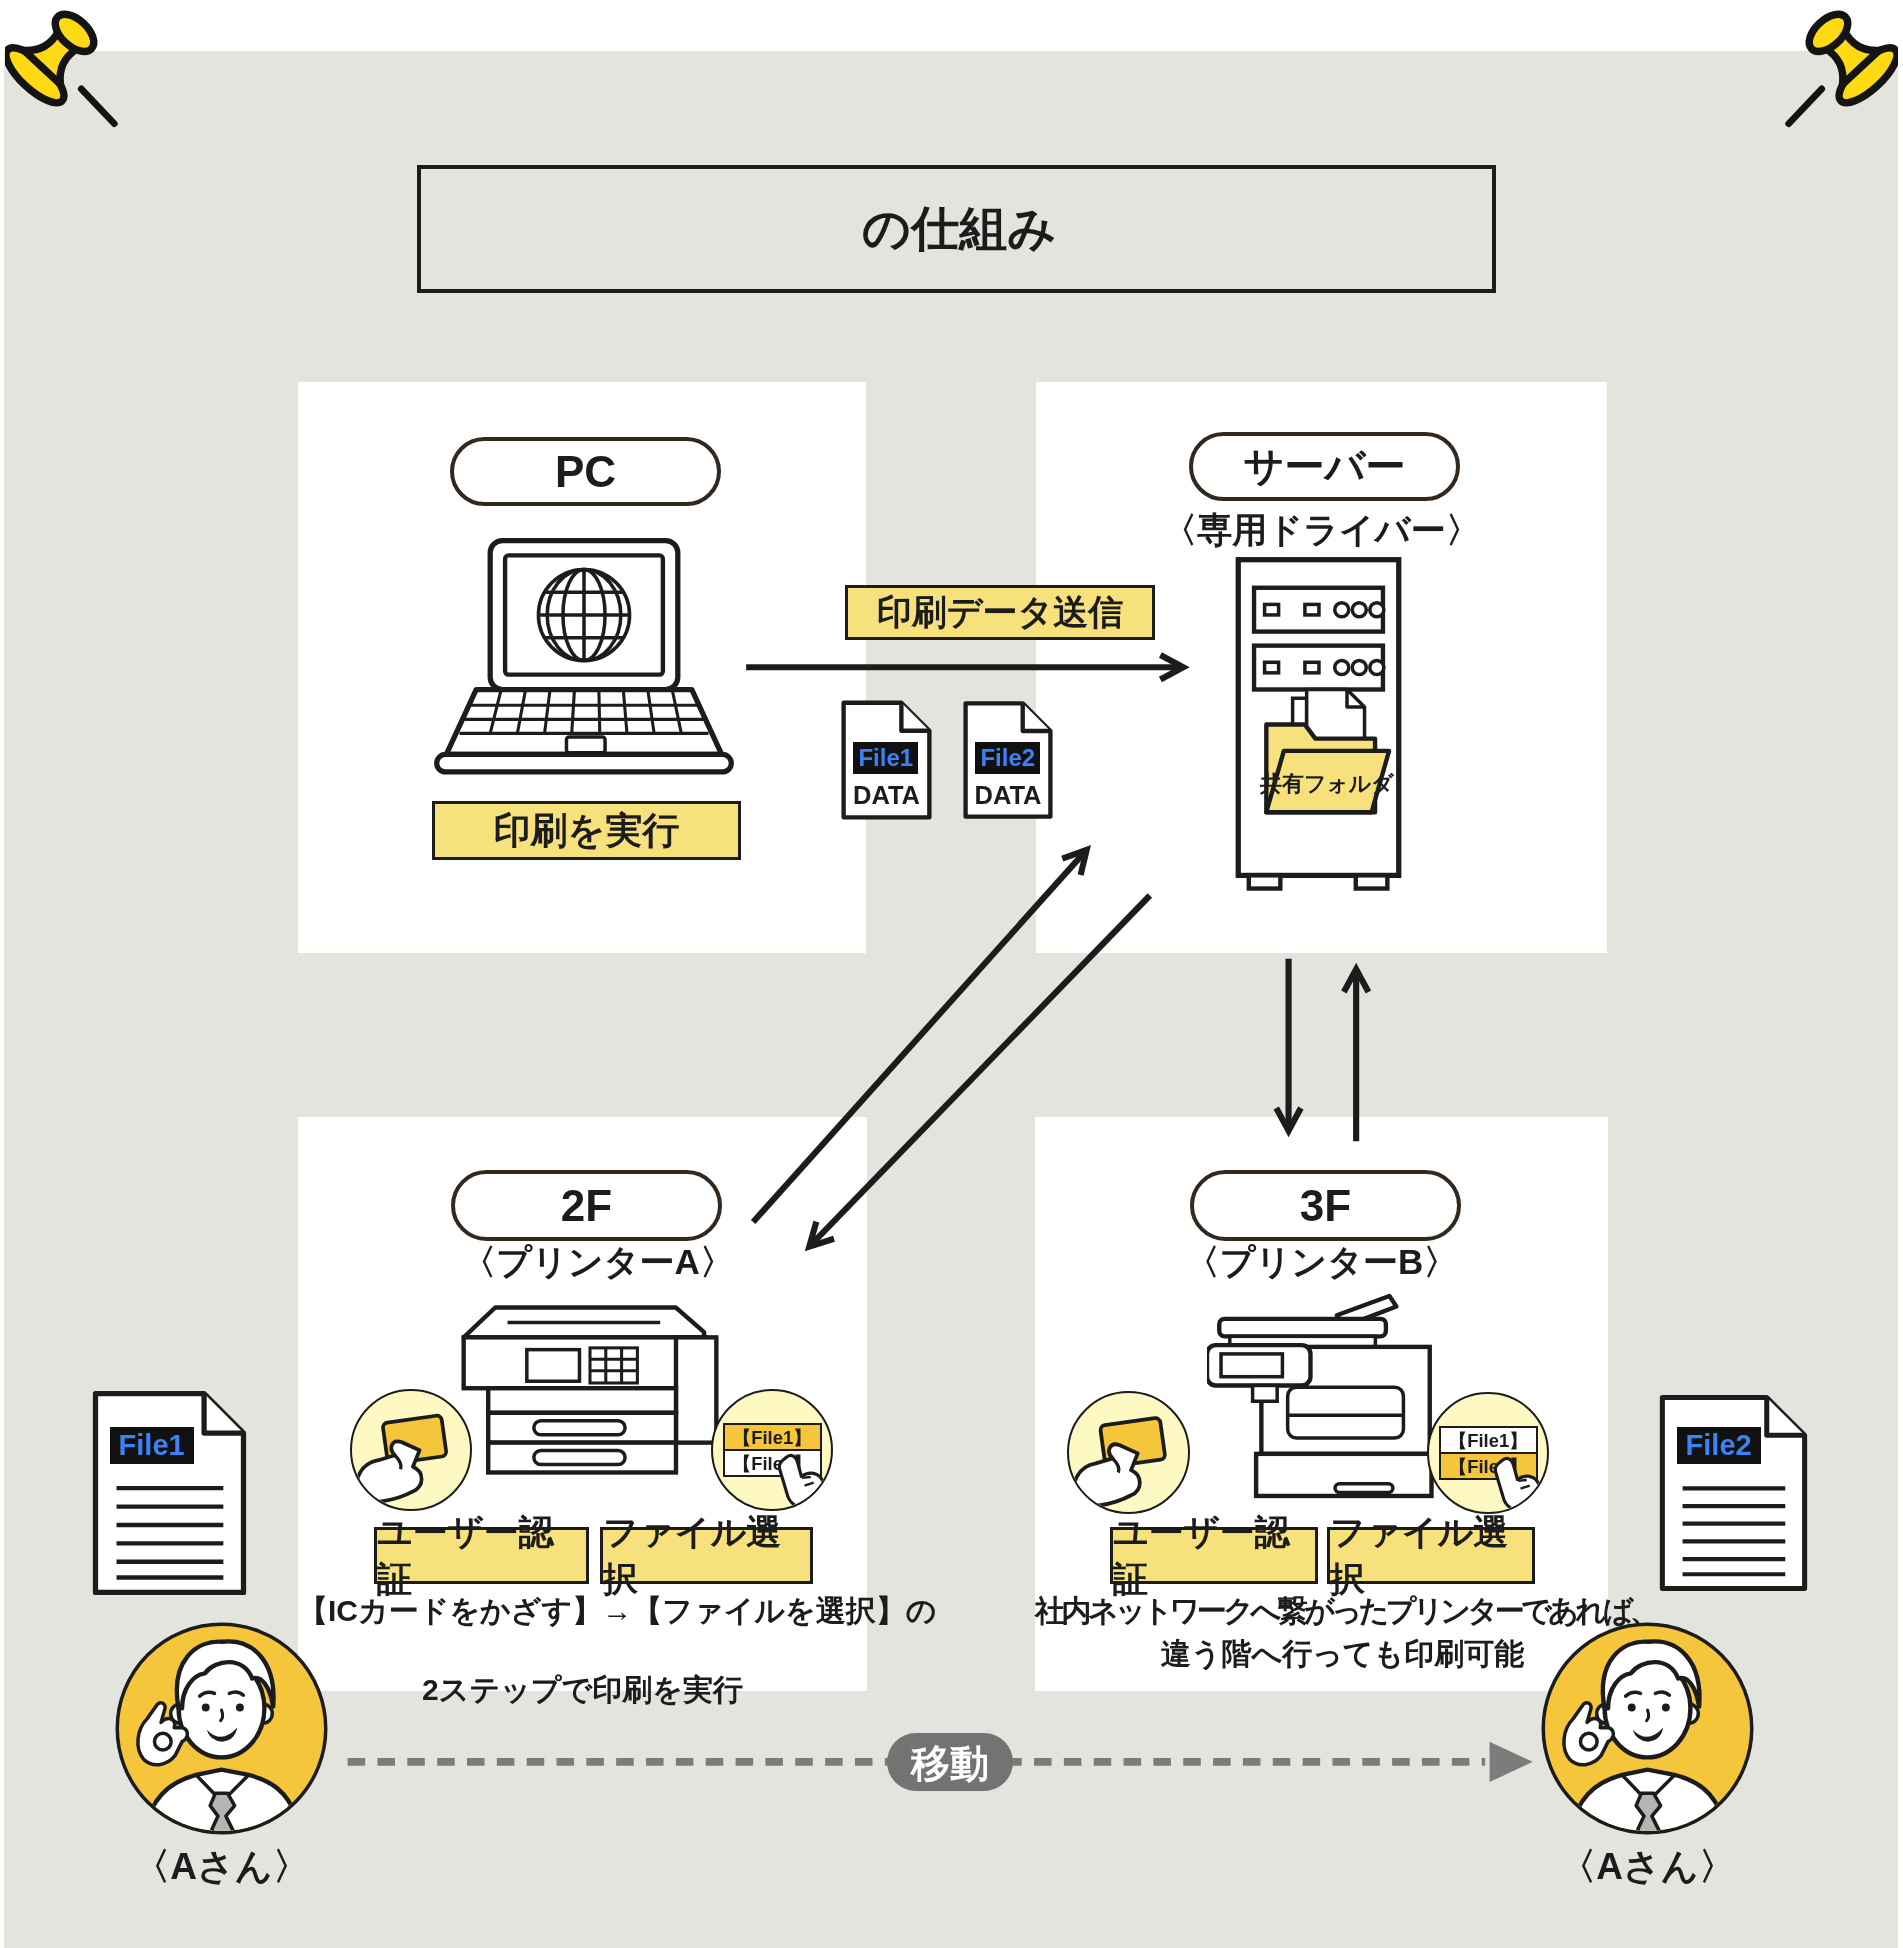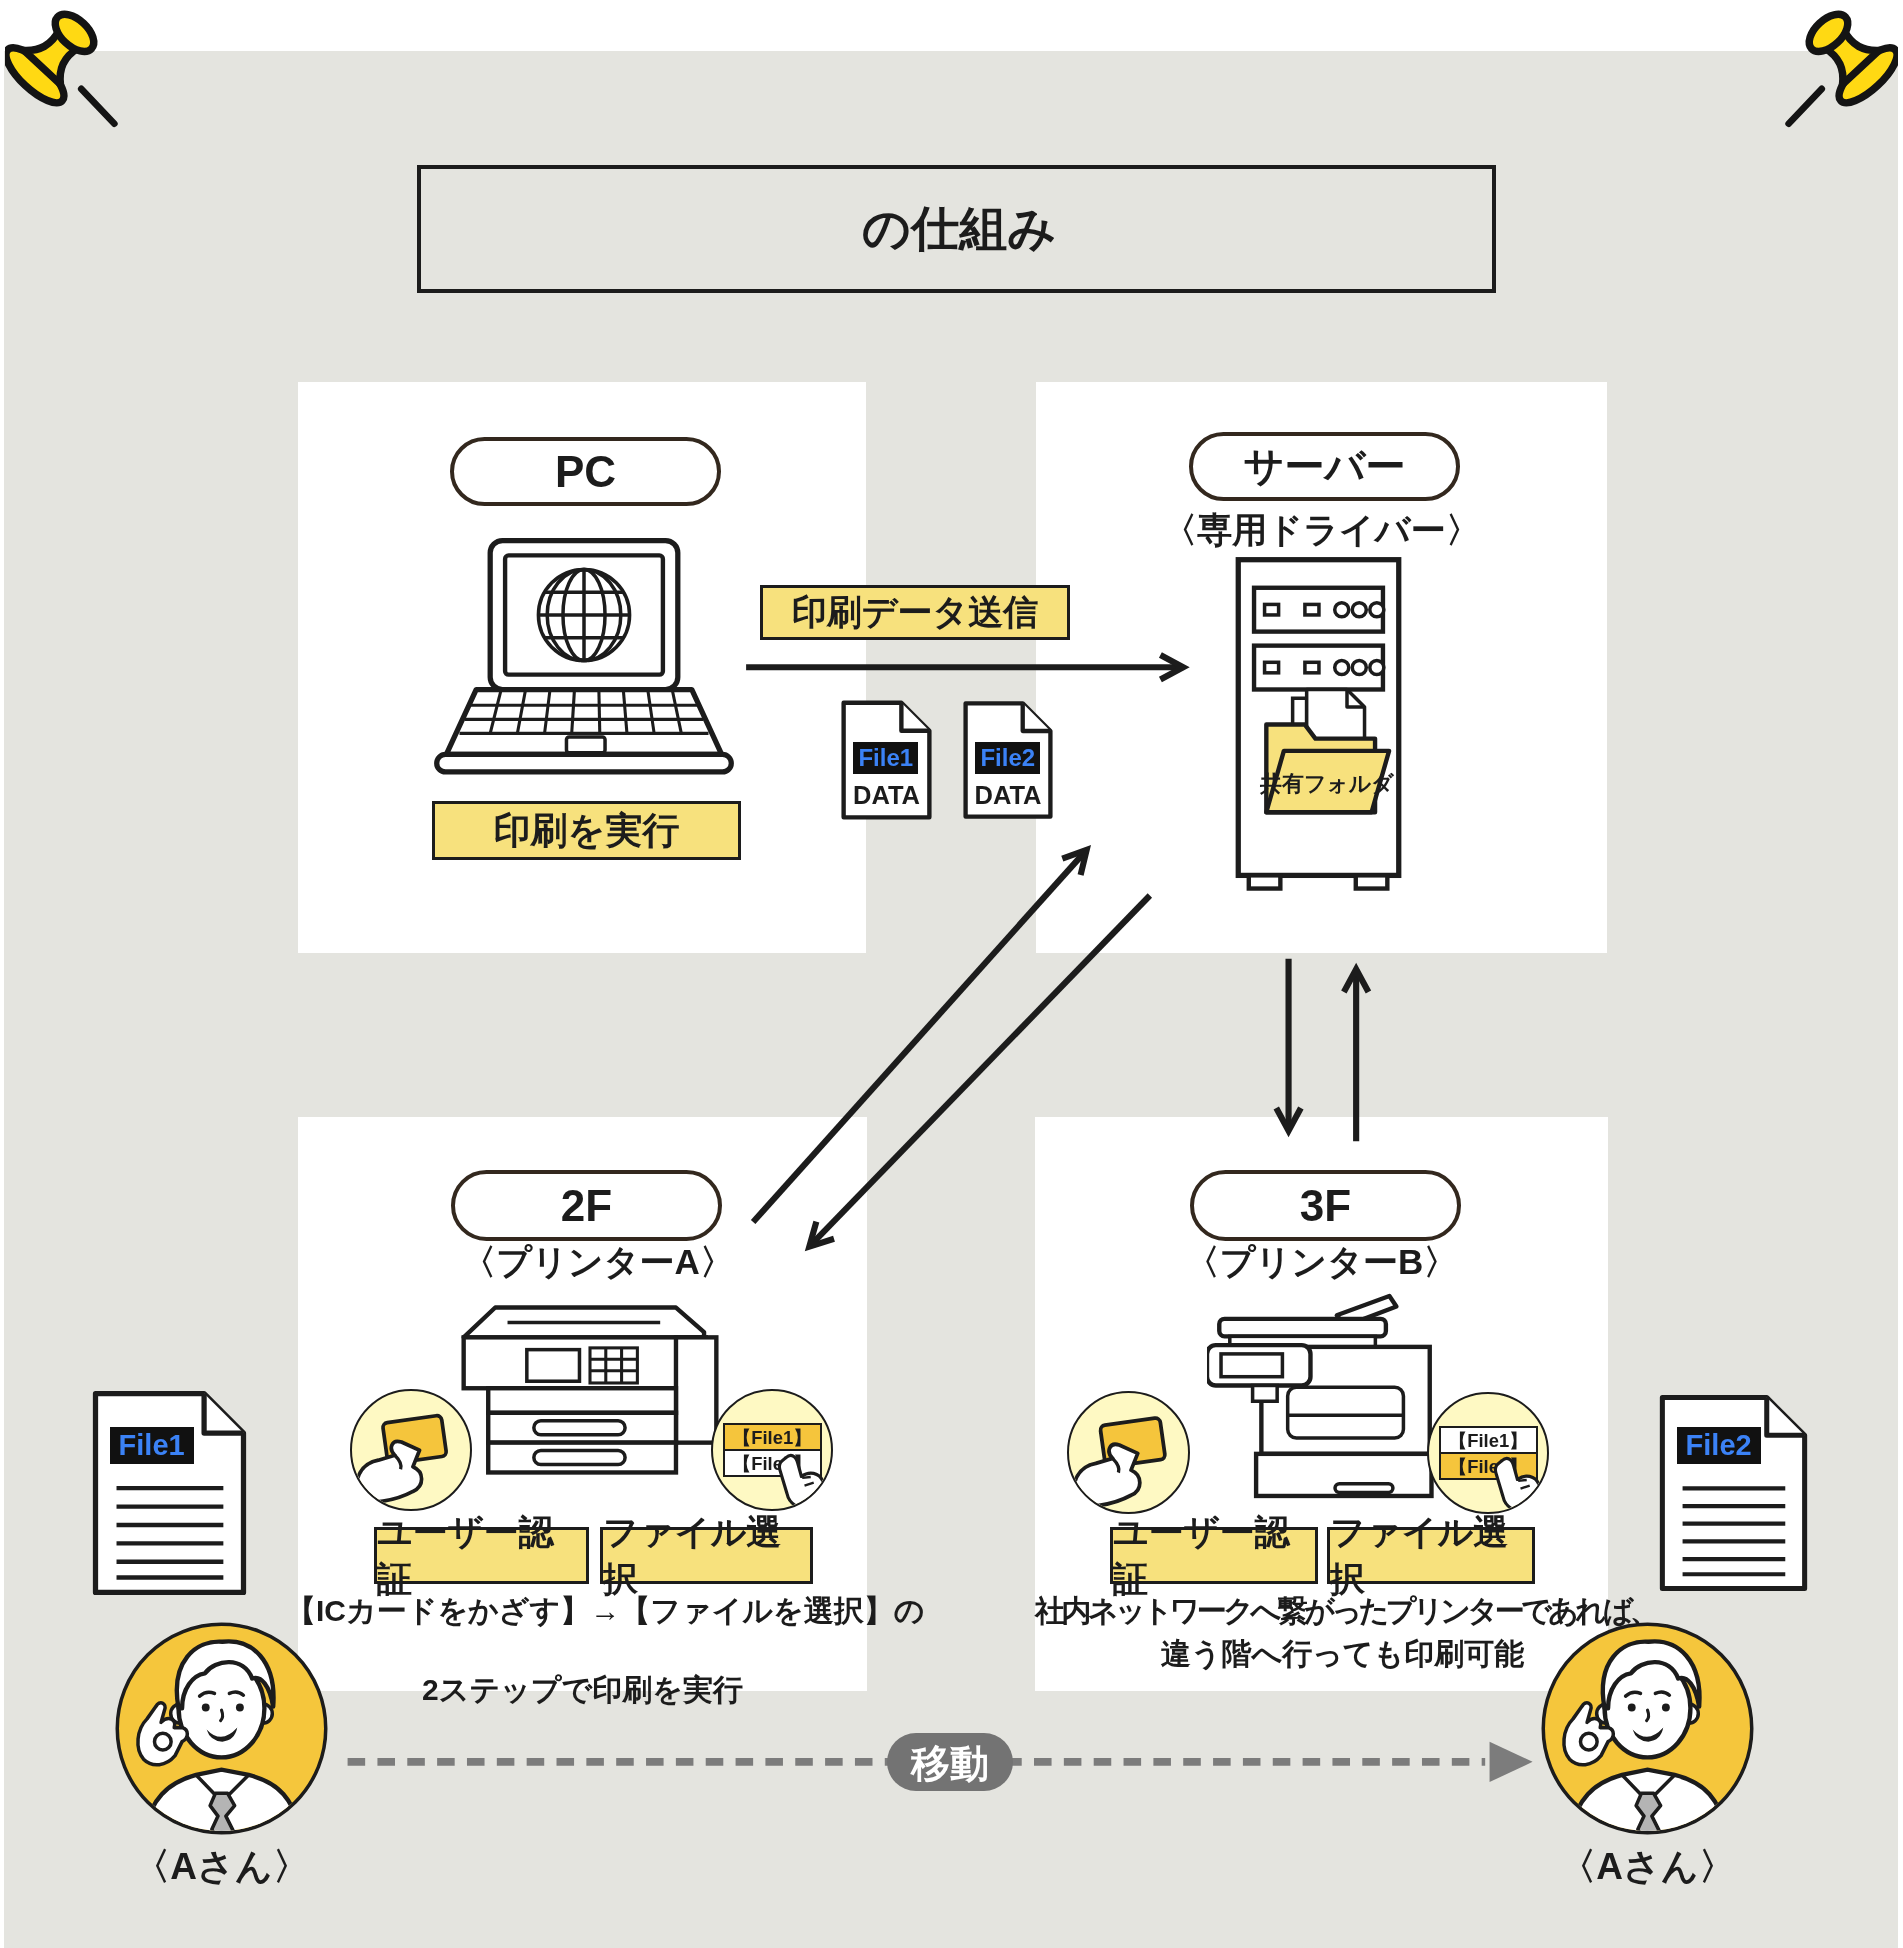--- a/index.html
+++ b/index.html
@@ -26,28 +26,28 @@
   #f3-pill{left:1190px;top:1170px;width:263px;height:63px;font-size:44px;}
 
   .note{font-size:35px;font-weight:800;text-align:center;}
   #driver-note{left:1036px;top:507px;width:571px;}
   #printer-a-note{left:298px;top:1239px;width:600px;}
   #printer-b-note{left:1035px;top:1239px;width:573px;}
 
   .ylabel{background:#f7e17d;border:3.5px solid #1c1c1c;display:flex;align-items:center;
           justify-content:center;font-weight:800;}
   #pc-action{left:432px;top:801px;width:303px;height:53px;font-size:37px;}
-  #send-label{left:760px;top:585px;width:304px;height:49px;font-size:35px;}
+  #send-label{left:845px;top:585px;width:304px;height:49px;font-size:35px;}
   #f2-auth-label{left:374px;top:1527px;width:209px;height:51px;font-size:35px;}
   #f2-select-label{left:600px;top:1527px;width:207px;height:51px;font-size:35px;}
   #f3-auth-label{left:1110px;top:1527px;width:202px;height:51px;font-size:35px;}
   #f3-select-label{left:1327px;top:1527px;width:202px;height:51px;font-size:35px;}
 
   .desc{font-size:30px;font-weight:800;text-align:center;white-space:nowrap;}
-  #f2-desc1{left:286px;top:1591px;width:569px;}
+  #f2-desc1{left:298px;top:1591px;width:569px;}
   #f2-desc2{left:298px;top:1634px;width:569px;margin-top:36px;}
   #f3-desc1{left:1035px;top:1591px;width:573px;letter-spacing:-3.5px;}
   #f3-desc2{left:1035px;top:1634px;width:573px;padding-left:21px;}
 
   .circle{border:2.6px solid #1c1c1c;border-radius:50%;background:#fef9c3;overflow:hidden;}
   #f2-auth-circle{left:350px;top:1389px;width:118px;height:118px;}
   #f3-auth-circle{left:1067px;top:1391px;width:119px;height:119px;}
   #f2-file-circle{left:711px;top:1389px;width:118px;height:118px;}
   #f3-file-circle{left:1427px;top:1392px;width:118px;height:118px;}
   .file-row{position:absolute;left:9.7px;width:95px;height:24px;border:2.6px solid #1c1c1c;

